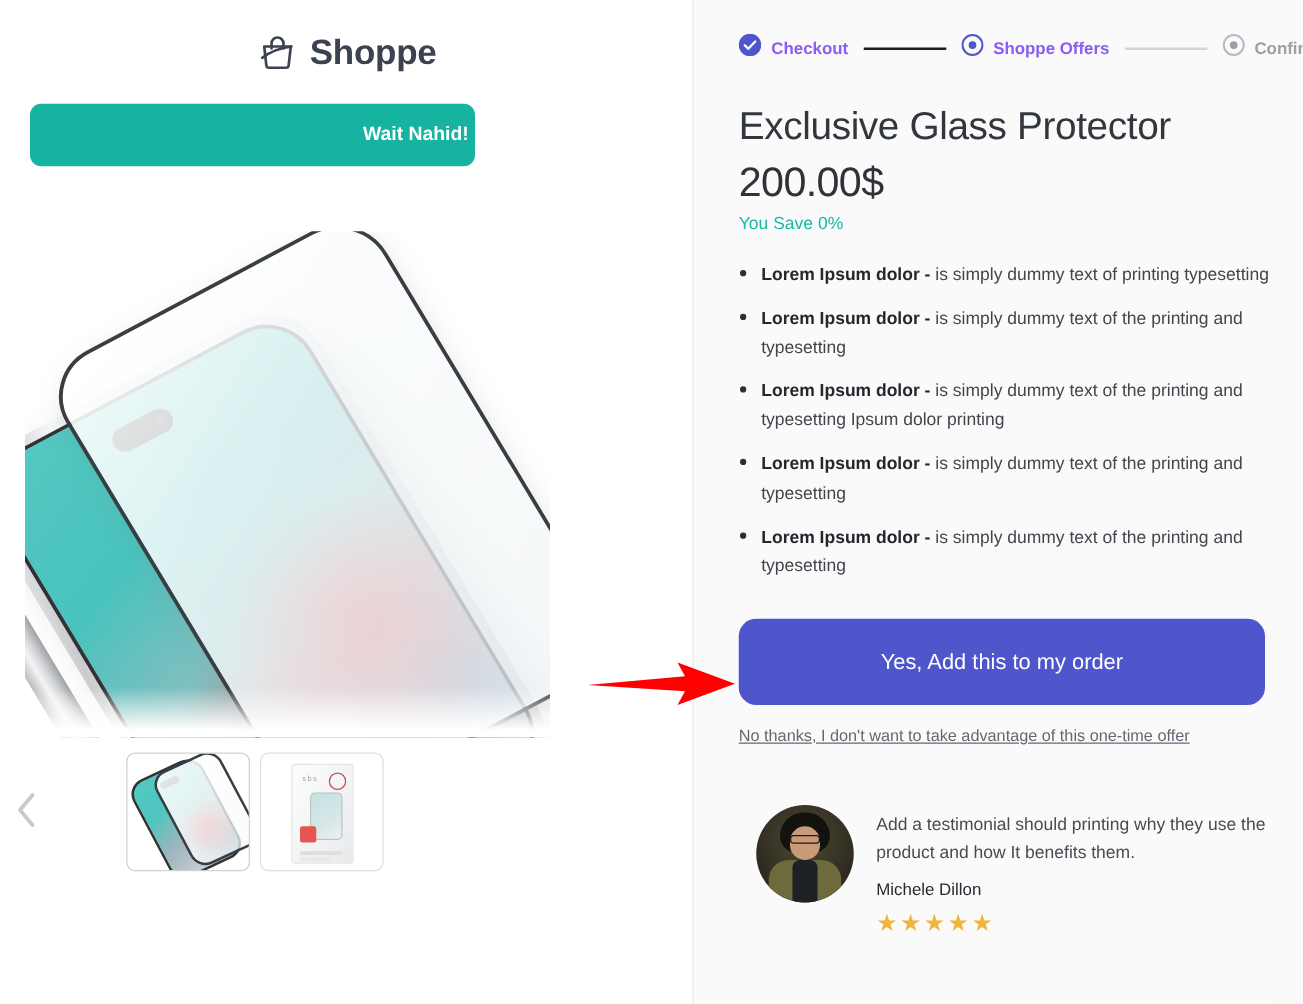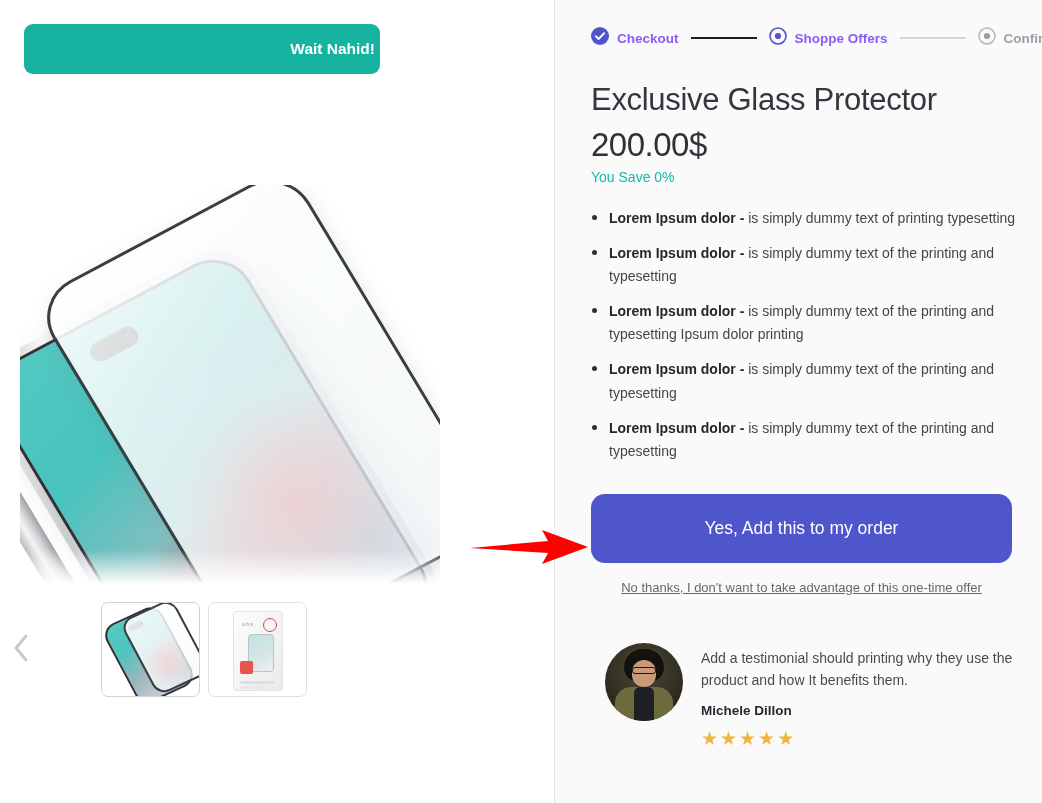--- a/index.html
+++ b/index.html
@@ -274,21 +274,21 @@
     border-radius: 14px;
     color: #ffffff;
     font-size: 17.5px;
     font-family: "Liberation Sans", sans-serif;
     cursor: pointer;
   }
   .decline-link {
     display: block;
     width: 421px;
     margin: 17px 0 0 0;
-    text-align: center;
+    text-align: left;
     font-size: 13px;
     color: #636870;
     text-decoration: underline;
     cursor: pointer;
   }
 
   .testimonial {
     display: flex;
     gap: 18px;
     margin: 48px 0 0 14px;
@@ -314,21 +314,21 @@
   }
   .t-quote {
     font-size: 14px;
     line-height: 1.6;
     color: #474c53;
     margin: 0;
   }
   .t-name {
     margin: 11px 0 11px 0;
     font-size: 13.5px;
-    font-weight: bold;
+    font-weight: normal;
     color: #262a30;
   }
   .t-stars {
     margin-top: 5px;
     color: #f0b43f;
     font-size: 19px;
     letter-spacing: 2px;
     line-height: 1;
   }
 
@@ -341,20 +341,30 @@
     z-index: 50;
   }
 </style>
 </head>
 <body>
 
 <div id="app">
 
   <div class="left-panel">
 
+    <div class="brand">
+      <span class="brand-logo-wrap">
+        <svg class="brand-logo" viewBox="0 0 32 32" fill="none" xmlns="http://www.w3.org/2000/svg">
+          <path d="M6 11.5h20l-1.6 14.2a2 2 0 0 1-2 1.8H9.6a2 2 0 0 1-2-1.8L6 11.5z" stroke="#3b4250" stroke-width="2" stroke-linejoin="round"></path>
+          <path d="M11.5 13V9.2a4.5 4.5 0 0 1 9 0V13" stroke="#3b4250" stroke-width="2" stroke-linecap="round"></path>
+          <path d="M4.5 20c6-4.5 14-7.5 22-8.5" stroke="#3b4250" stroke-width="2" stroke-linecap="round"></path>
+        </svg>
+      </span>
+      <span class="brand-name">Shoppe</span>
+    </div>
 
     <div class="promo-banner">
       <b>Wait Nahid!</b>
     </div>
 
     <div class="hero-wrap">
       <div class="hero-stage">
         <div class="phone-side"></div>
         <div class="btn-bump bump1"></div>
 

